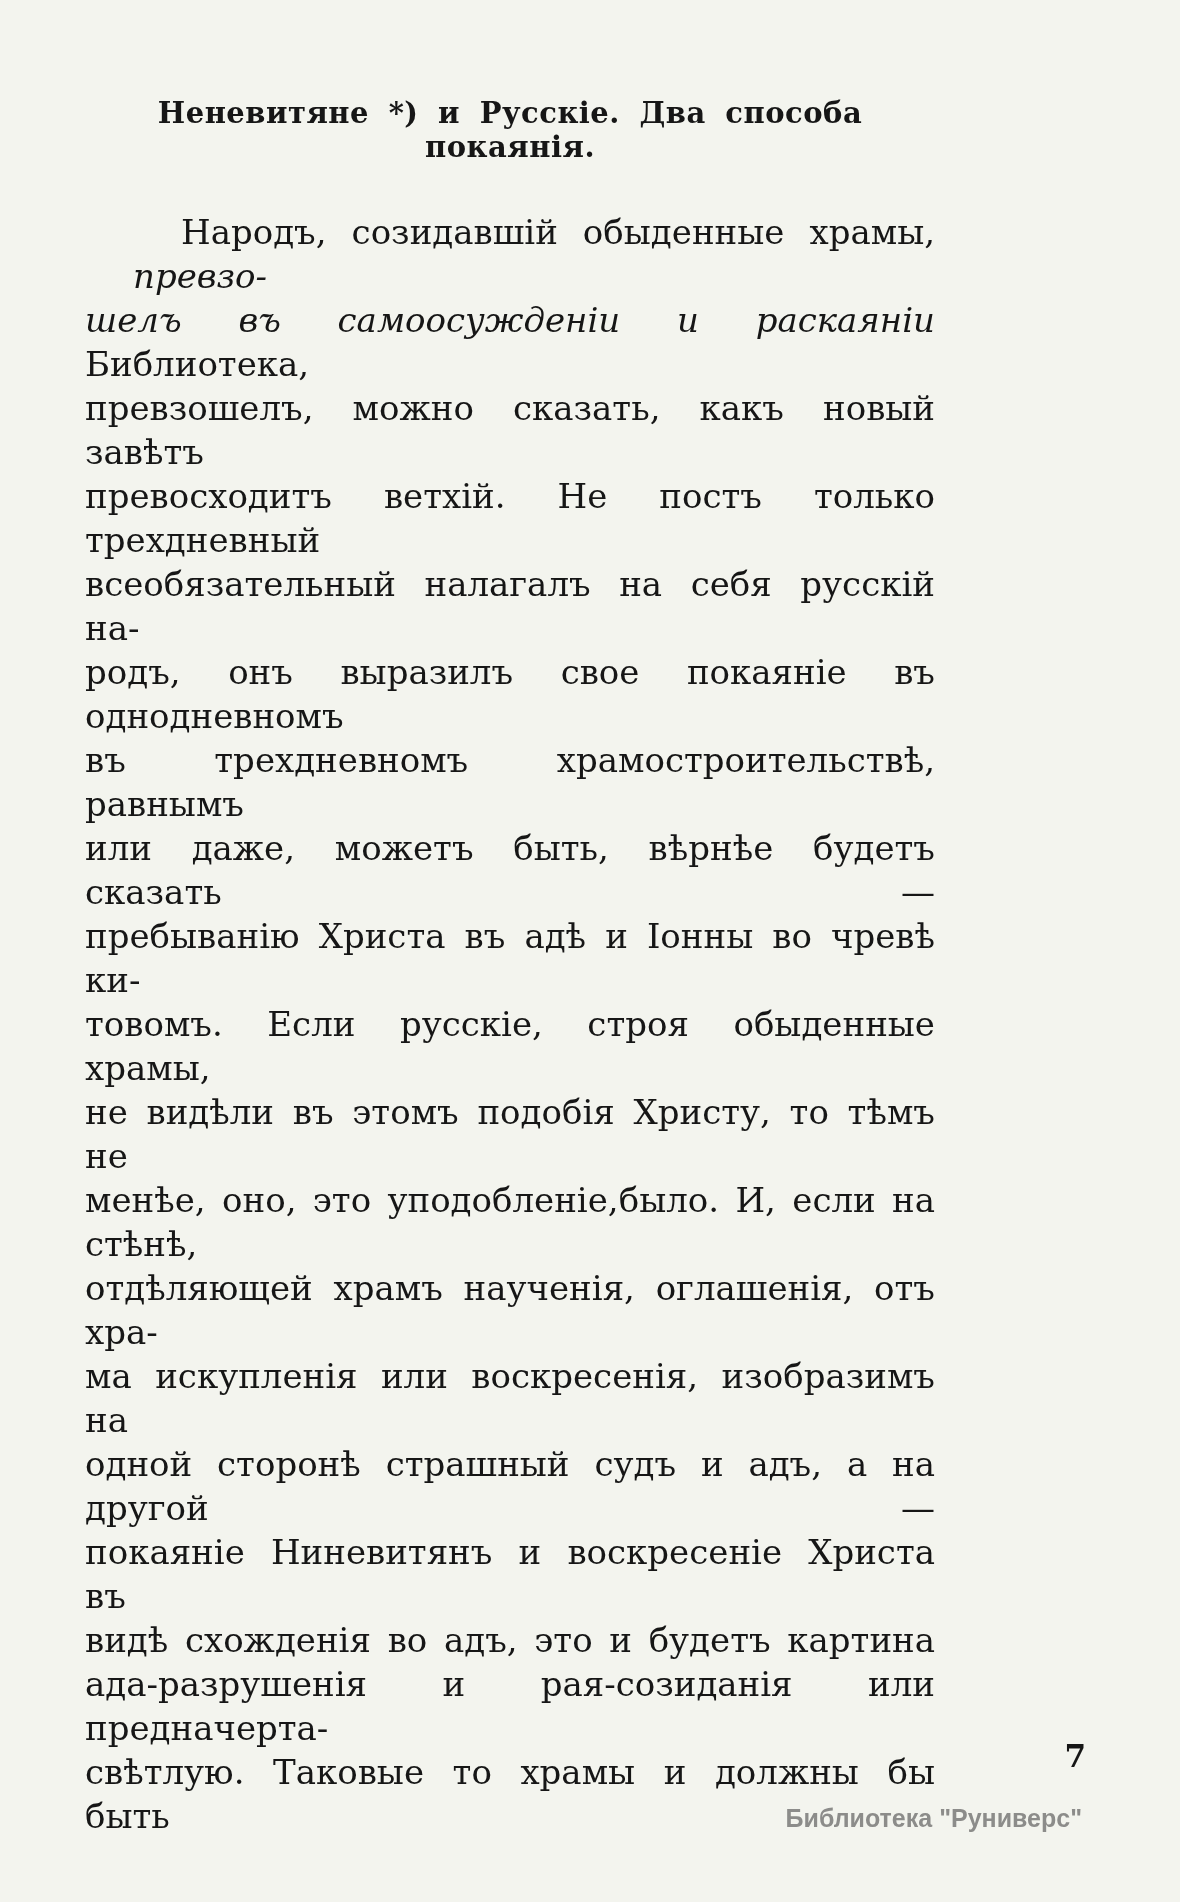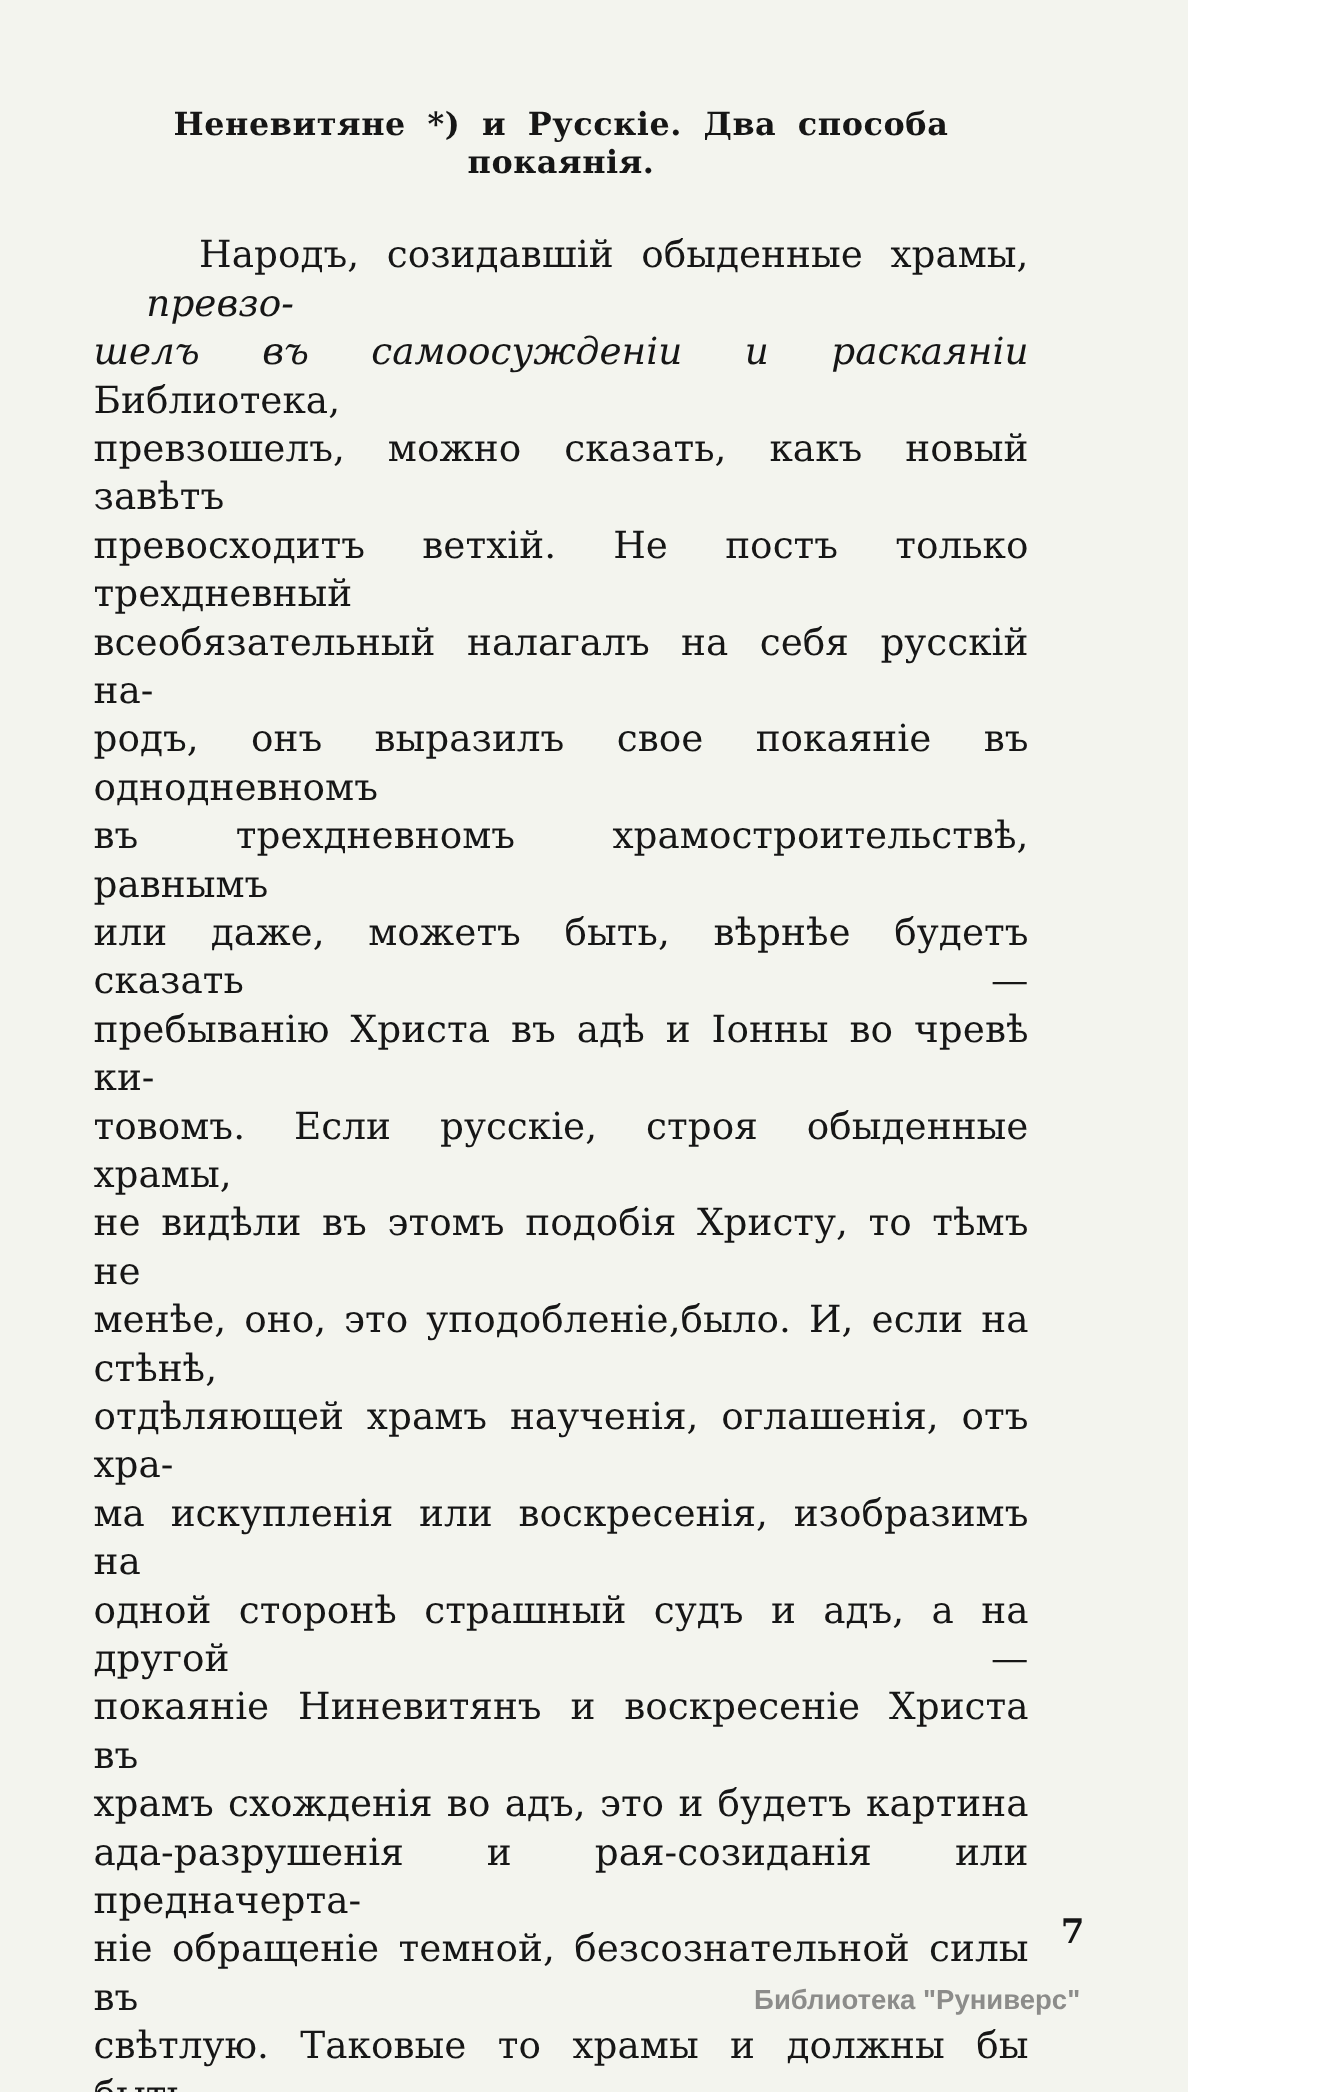--- a/index.html
+++ b/index.html
@@ -10,21 +10,21 @@
   * { box-sizing: border-box; }
   html, body { margin: 0; padding: 0; }
   body {
     width: 1200px;
     height: 1902px;
     background: #ffffff;
     font-family: "DejaVu Serif", serif;
   }
   .page {
     position: relative;
-    width: 1080px;
+    width: 1180px;
     height: 1902px;
     background: var(--paper);
     color: var(--ink);
     overflow: hidden;
   }
   .content {
     position: absolute;
     left: 85px;
     top: 0;
     width: 850px;
@@ -82,23 +82,22 @@
           <div class="line"><span>въ трехдневномъ храмостроительствѣ, равнымъ</span></div>
           <div class="line"><span>или даже, можетъ быть, вѣрнѣе будетъ сказать —</span></div>
           <div class="line"><span>пребыванію Христа въ адѣ и Іонны во чревѣ ки-</span></div>
           <div class="line"><span>товомъ. Если русскіе, строя обыденные храмы,</span></div>
           <div class="line"><span>не видѣли въ этомъ подобія Христу, то тѣмъ не</span></div>
           <div class="line"><span>менѣе, оно, это уподобленіе,было. И, если на стѣнѣ,</span></div>
           <div class="line"><span>отдѣляющей храмъ наученія, оглашенія, отъ хра-</span></div>
           <div class="line"><span>ма искупленія или воскресенія, изобразимъ на</span></div>
           <div class="line"><span>одной сторонѣ страшный судъ и адъ, а на другой —</span></div>
           <div class="line"><span>покаяніе Ниневитянъ и воскресеніе Христа въ</span></div>
-          <div class="line"><span>храмъ схожденія во адъ, это и будетъ картина</span></div>
+          <div class="line"><span>видѣ схожденія во адъ, это и будетъ картина</span></div>
           <div class="line"><span>ада-разрушенія и рая-созиданія или предначерта-</span></div>
-          <div class="line"><span>ніе обращеніе темной, безсознательной силы въ</span></div>
           <div class="line"><span>свѣтлую. Таковые то храмы и должны бы быть</span></div>
         </div>
       </div>
 
   </div>
   <div class="page-number">7</div>
   <div class="watermark">Библиотека "Руниверс"</div>
 </div>
 
 </body></html>

